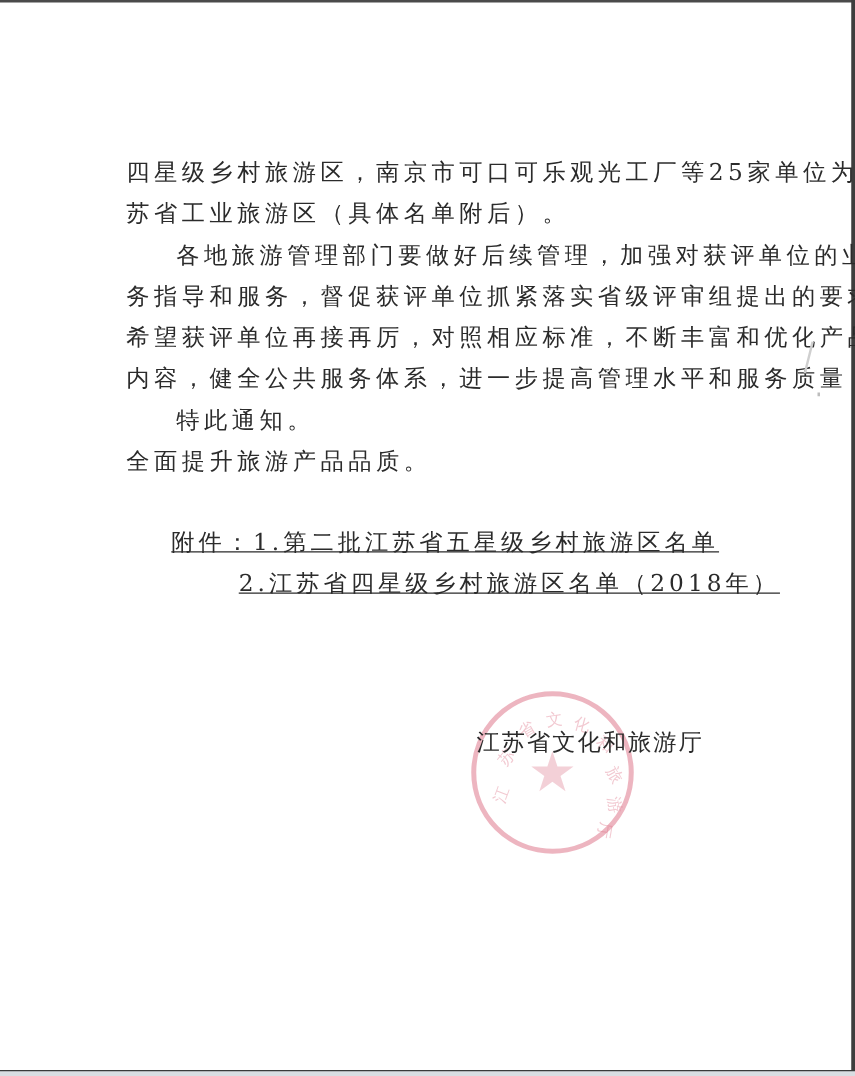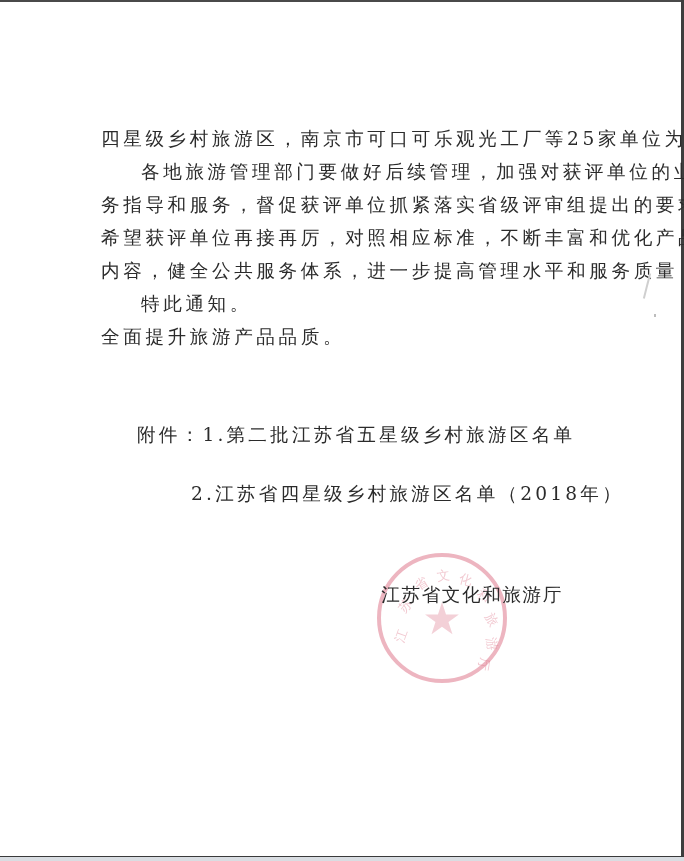--- a/index.html
+++ b/index.html
@@ -10,22 +10,22 @@
     .top-border { position: absolute; left: 0; top: 0; width: 684px; height: 2px; background: #4a4a4a; }
     .right-border { position: absolute; right: 0; top: 0; width: 3px; height: 861px; background: #3e3e3e; }
     .bottom-strip { position: absolute; left: 0; bottom: 0; width: 684px; height: 4px; background: #d9dde2; border-top: 1px solid #3a3a3a; }
     .page { position: absolute; left: 101px; top: 122px; width: 496px; }
     .line {
       font-size: 18.6px; line-height: 33px; height: 33px; white-space: nowrap;
       letter-spacing: 3.6px;
     }
     .indent { padding-left: 40px; }
     .attach { position: absolute; left: 137px; top: 418px; }
-    .attach .line { letter-spacing: 3.2px; }
-    .attach .sub { padding-left: 54px; margin-top: 26px; }
+    .attach .line { letter-spacing: 3.2px; text-decoration: underline; }
+    .attach .sub { padding-left: 54px; }
     .sign { position: absolute; left: 363px; top: 578px; width: 200px; text-align: right; }
     .sign .line { letter-spacing: 1.6px; }
     .sign .date { padding-left: 8px; }
     .stamp {
       position: absolute; left: 377px; top: 553px; width: 130px; height: 130px;
       border-radius: 50%; border: 4px solid rgba(222, 120, 140, 0.55);
       box-sizing: border-box;
     }
     .stamp-star {
       position: absolute; left: 50%; top: 50%; transform: translate(-50%, -48%);
@@ -41,20 +41,21 @@
   </style>
 </head>
 <body>
 
 <div class="top-border"></div>
 <div class="right-border"></div>
 <div class="bottom-strip"></div>
 
 <div class="page">
   <div class="line">四星级乡村旅游区，南京市可口可乐观光工厂等25家单位为江</div>
+  <div class="line">苏省工业旅游区（具体名单附后）。</div>
   <div class="line indent">各地旅游管理部门要做好后续管理，加强对获评单位的业</div>
   <div class="line">务指导和服务，督促获评单位抓紧落实省级评审组提出的要求。</div>
   <div class="line">希望获评单位再接再厉，对照相应标准，不断丰富和优化产品</div>
   <div class="line">内容，健全公共服务体系，进一步提高管理水平和服务质量，</div>
   <div class="line indent">特此通知。</div>
   <div class="line">全面提升旅游产品品质。</div>
 </div>
 
 <div class="attach">
   <div class="line">

